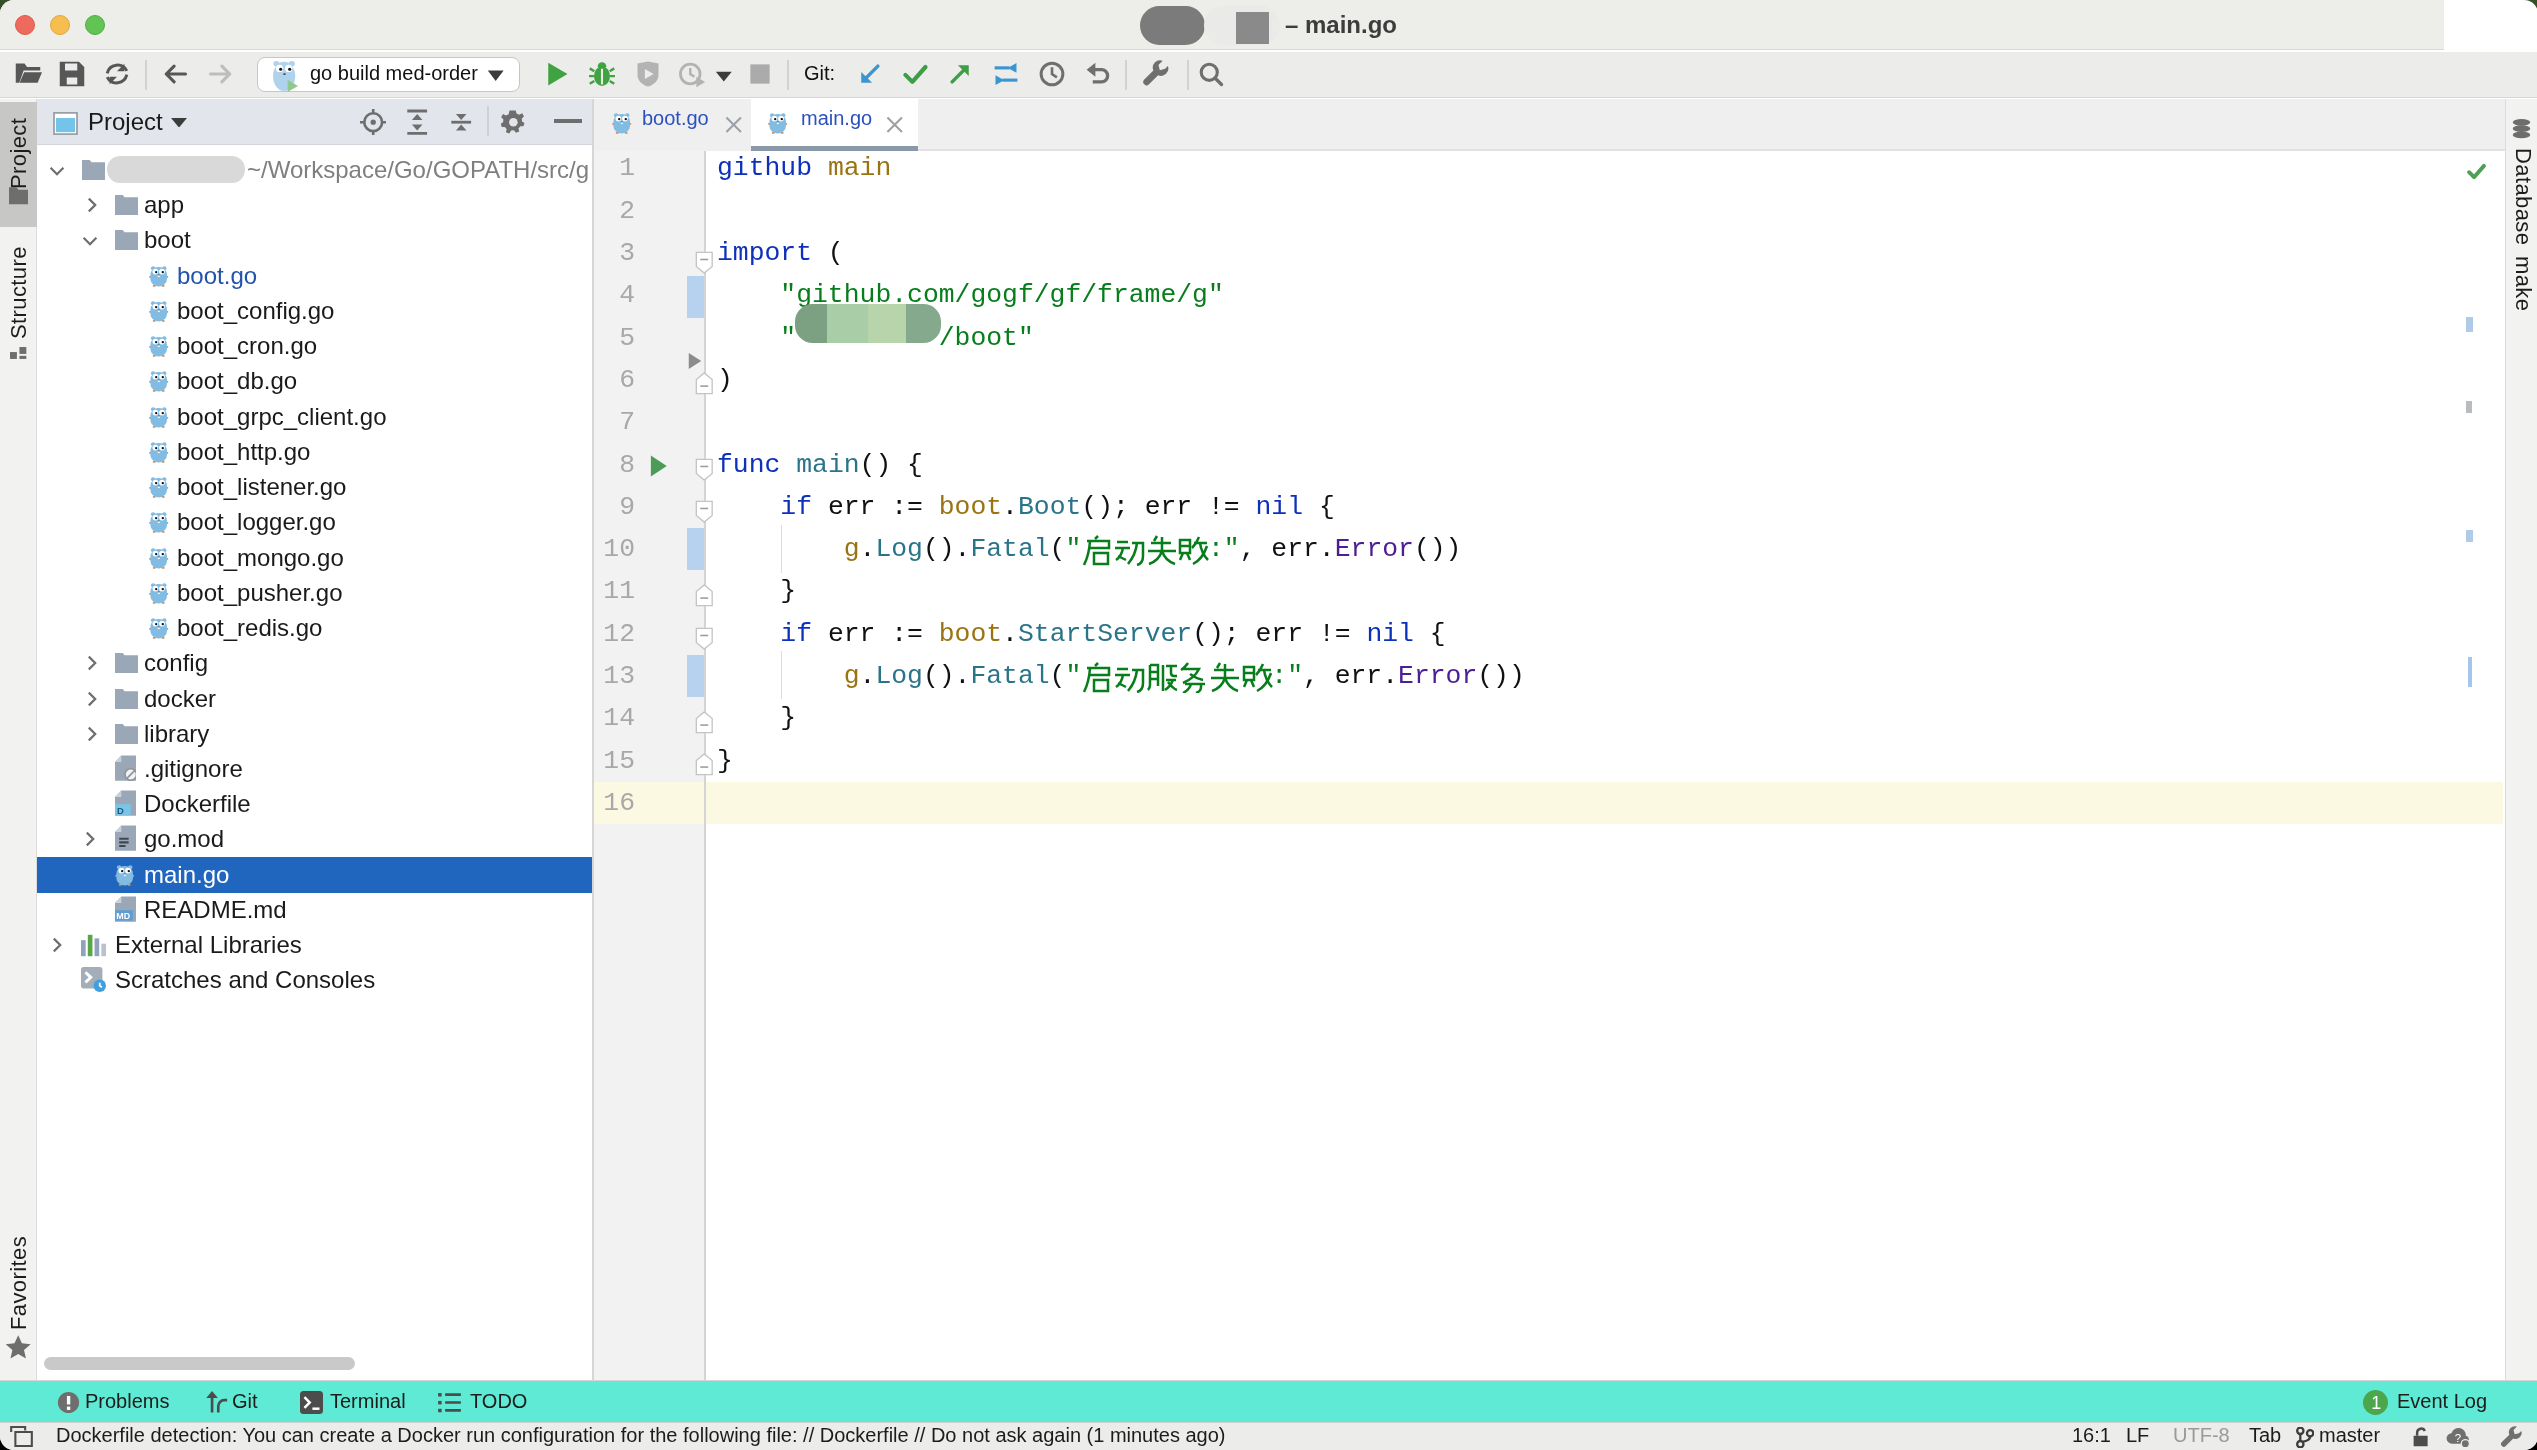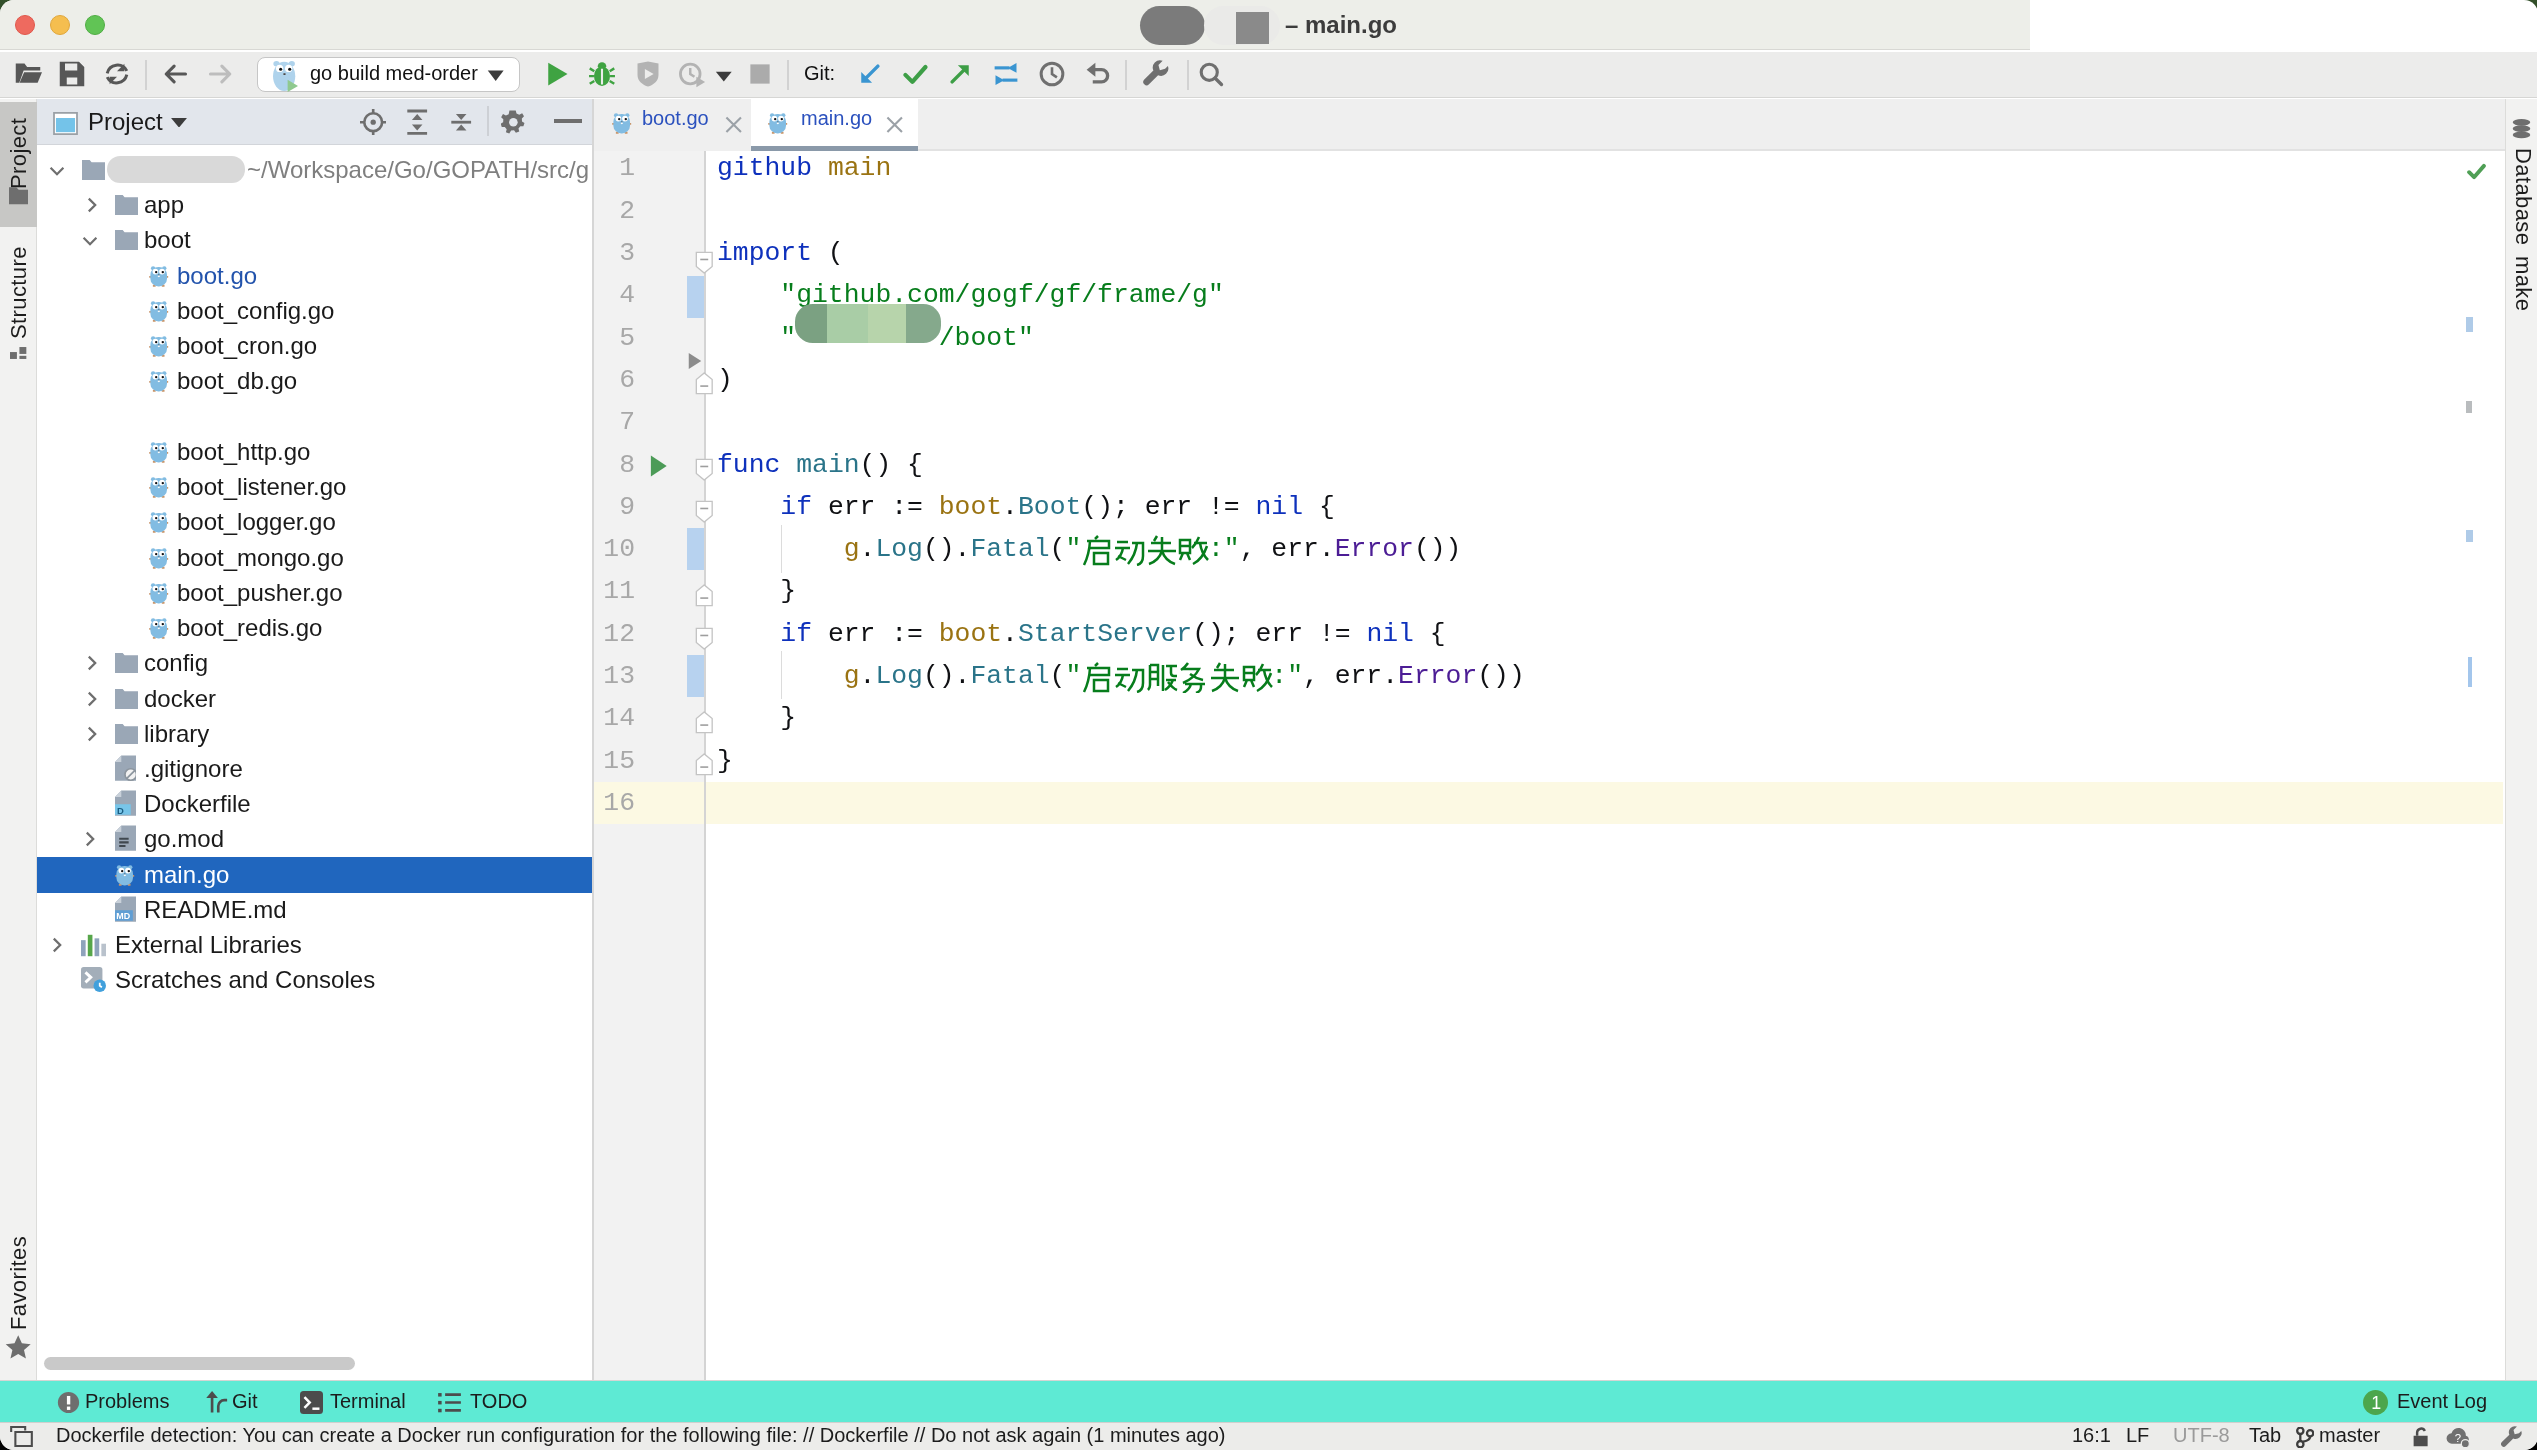--- a/index.html
+++ b/index.html
@@ -1,19 +1,19 @@
 <!DOCTYPE html>
 <html style="font-size:14px"><head><meta charset="utf-8"><style>
 *{margin:0;padding:0;box-sizing:border-box}
 html,body{width:2538px;height:1450px;overflow:hidden}
 body{background:linear-gradient(180deg,#33502a 0px,#2c4424 44px,#0a0d08 141px,#000 352px);font-family:"Liberation Sans",sans-serif}
 #win{position:absolute;left:0;top:0;width:2538px;height:1450px;border-radius:14px;overflow:hidden;background:#fff}
 .abs{position:absolute}
 
-#titlebar{position:absolute;left:0;top:0;width:2030px;height:50px;background:#EDEEE9;border-bottom:1.8px solid #D8D8D4}
+#titlebar{position:absolute;left:0;top:0;width:2444px;height:50px;background:#EDEEE9;border-bottom:1.8px solid #D8D8D4}
 .tl{position:absolute;top:15px;width:20px;height:20px;border-radius:50%}
 #tlr{left:15px;background:#EE6A5F;border:0.9px solid #E0574B}
 #tly{left:50px;background:#F5BE4F;border:0.9px solid #E0A73C}
 #tlg{left:85px;background:#61C455;border:0.9px solid #50AD44}
 #titleblob1{position:absolute;left:1140px;top:6.2px;width:65px;height:39px;border-radius:19.4px;background:#7b7b7b}
 #titleblob2{position:absolute;left:1204px;top:6.2px;width:76px;height:39px;border-radius:19.4px;background:#EAEAE8}
 #titleblob3{position:absolute;left:1236px;top:11.5px;width:33px;height:32px;background:#8a8a8a}
 #titletext{position:absolute;left:1285px;top:0;height:50px;line-height:49px;font-size:24px;font-weight:bold;color:#3c3c3c}
 
 #toolbar{position:absolute;left:0;top:52px;width:2538px;height:47px;background:#ECECEB;border-bottom:1.8px solid #D6D6D4;box-sizing:content-box;height:45px}
@@ -247,20 +247,23 @@
         </svg><span class="t" style="left:140px;color:#2253AC">boot.go</span></div>
     <div class="trow" style="top:194px"><svg class="gph" style="left:112px;top:6.2px" width="19.4" height="24" viewBox="0 0 17 19">
           <use href="#gopher"></use>
         </svg><span class="t" style="left:140px">boot_config.go</span></div>
     <div class="trow" style="top:229px"><svg class="gph" style="left:112px;top:6.2px" width="19.4" height="24" viewBox="0 0 17 19">
           <use href="#gopher"></use>
         </svg><span class="t" style="left:140px">boot_cron.go</span></div>
     <div class="trow" style="top:264px"><svg class="gph" style="left:112px;top:6.2px" width="19.4" height="24" viewBox="0 0 17 19">
           <use href="#gopher"></use>
         </svg><span class="t" style="left:140px">boot_db.go</span></div>
+    <div class="trow" style="top:300px"><svg class="gph" style="left:112px;top:6.2px" width="19.4" height="24" viewBox="0 0 17 19">
+          <use href="#gopher"></use>
+        </svg><span class="t" style="left:140px">boot_grpc_client.go</span></div>
     <div class="trow" style="top:335px"><svg class="gph" style="left:112px;top:6.2px" width="19.4" height="24" viewBox="0 0 17 19">
           <use href="#gopher"></use>
         </svg><span class="t" style="left:140px">boot_http.go</span></div>
     <div class="trow" style="top:370px"><svg class="gph" style="left:112px;top:6.2px" width="19.4" height="24" viewBox="0 0 17 19">
           <use href="#gopher"></use>
         </svg><span class="t" style="left:140px">boot_listener.go</span></div>
     <div class="trow" style="top:405px"><svg class="gph" style="left:112px;top:6.2px" width="19.4" height="24" viewBox="0 0 17 19">
           <use href="#gopher"></use>
         </svg><span class="t" style="left:140px">boot_logger.go</span></div>
     <div class="trow" style="top:441px"><svg class="gph" style="left:112px;top:6.2px" width="19.4" height="24" viewBox="0 0 17 19">

